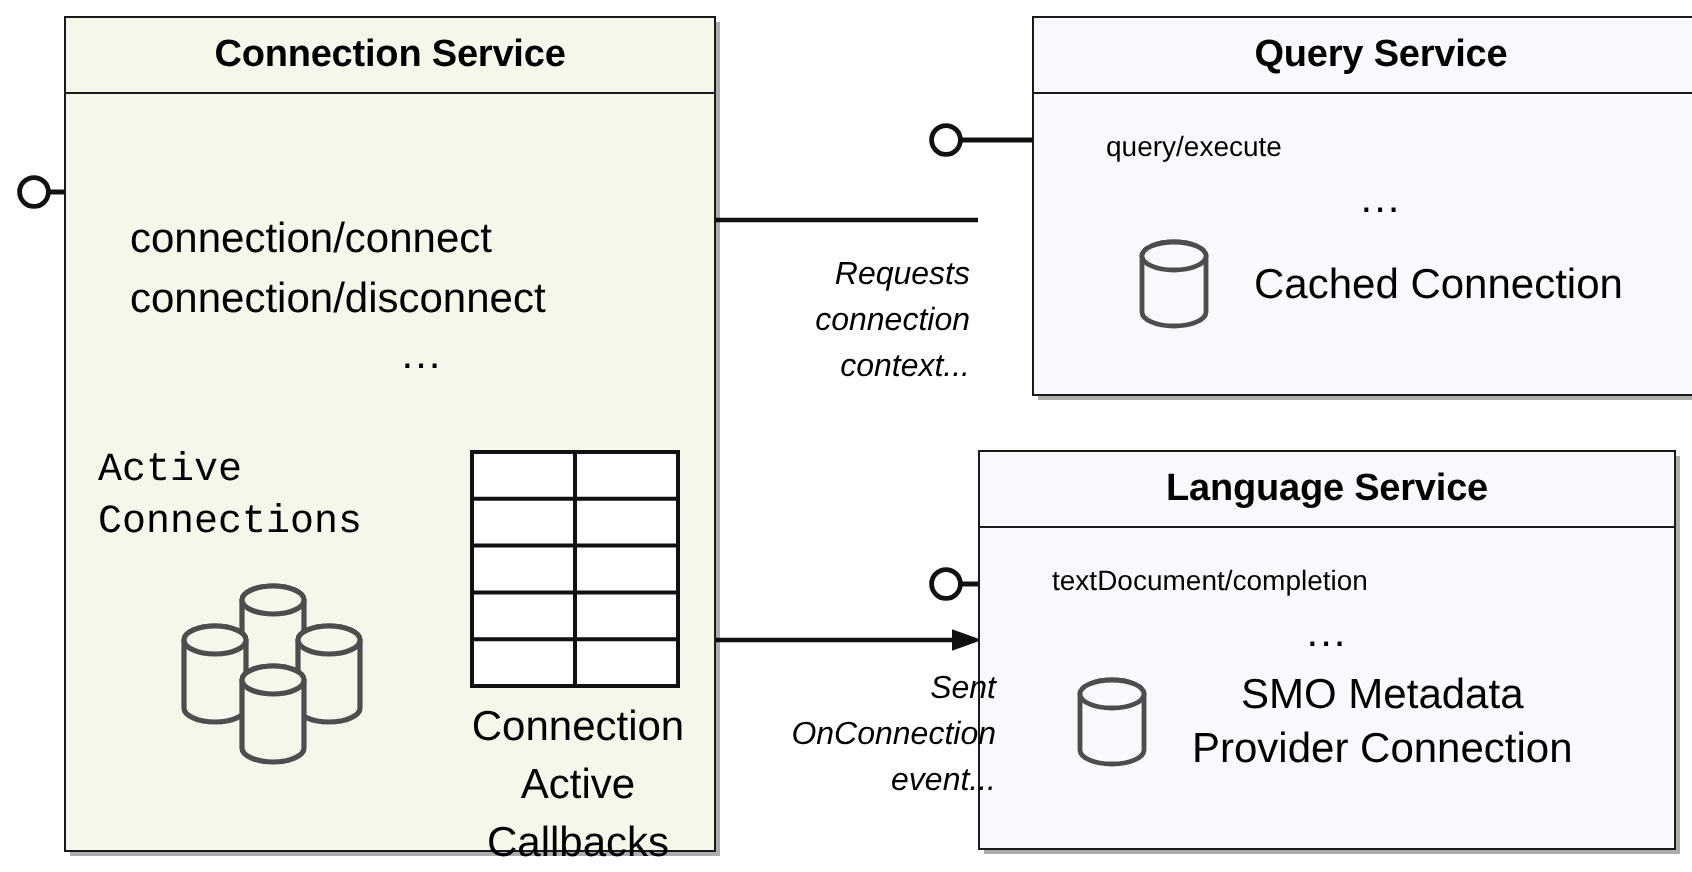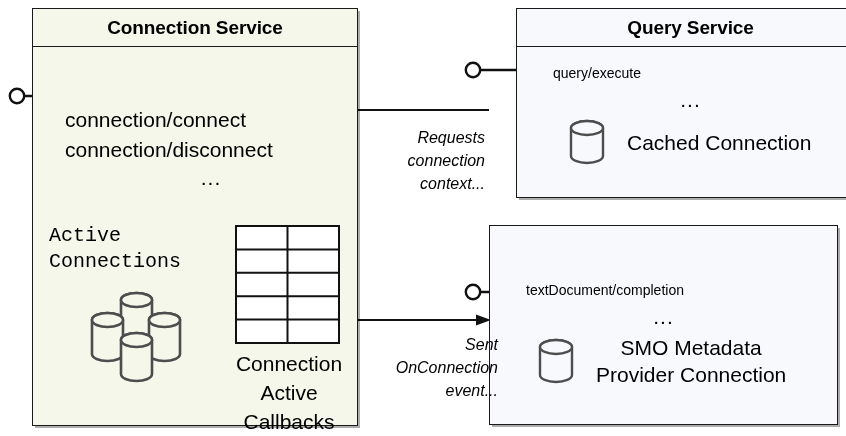--- a/index.html
+++ b/index.html
@@ -283,20 +283,23 @@
         </g>
       </svg>
       <div class="rs-db-caption">
         <div>Cached Connection</div>
       </div>
     </div>
   </div>
 </div>
 
 <div class="box" id="language-service">
+  <div class="box-header">
+    <div class="box-title">Language Service</div>
+  </div>
   <div class="box-body">
     <div class="rs-iface">textDocument/completion</div>
     <div class="rs-ellipsis">...</div>
 
     <div class="rs-db-row" style="left:48px; top:70px;">
       <svg width="36" height="46" viewBox="0 0 36 46">
         <g fill="#f8f9fc" stroke="#4d4d4d" stroke-width="2.4" stroke-linejoin="round">
           <path d="M 2 9 a 16 7 0 0 1 32 0 l 0 28 a 16 7 0 0 1 -32 0 Z"></path>
           <ellipse cx="18" cy="9" rx="16" ry="7"></ellipse>
         </g>

